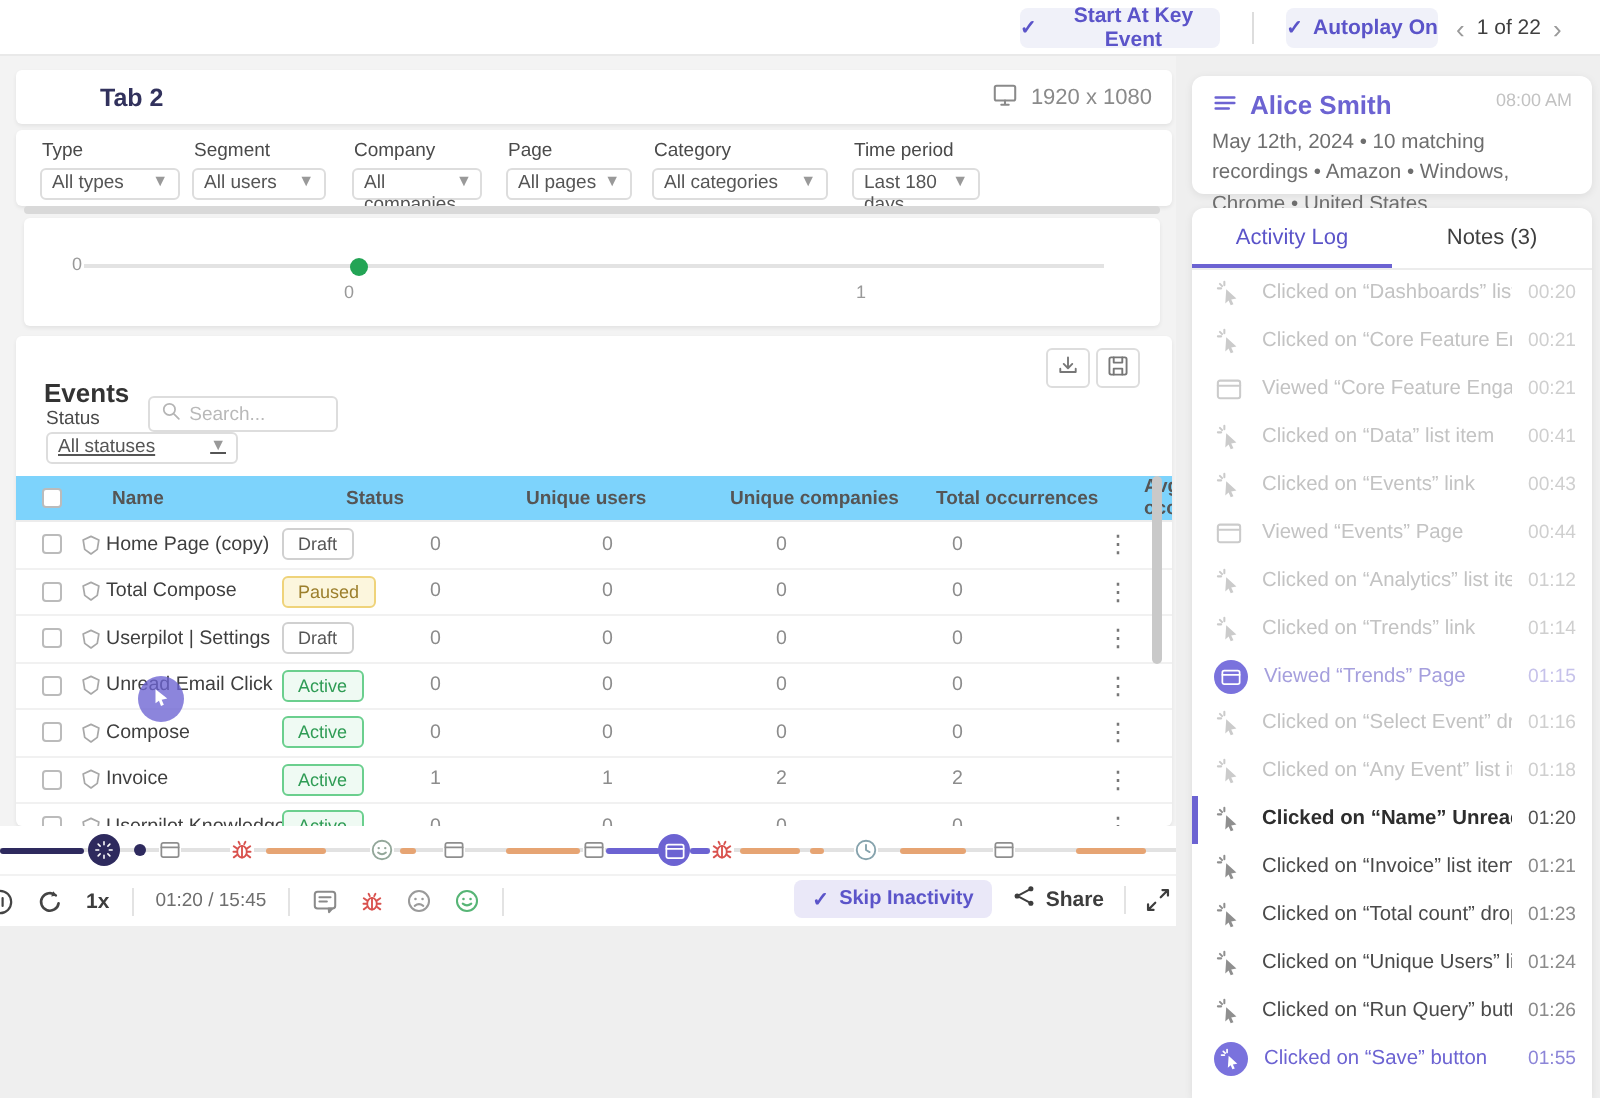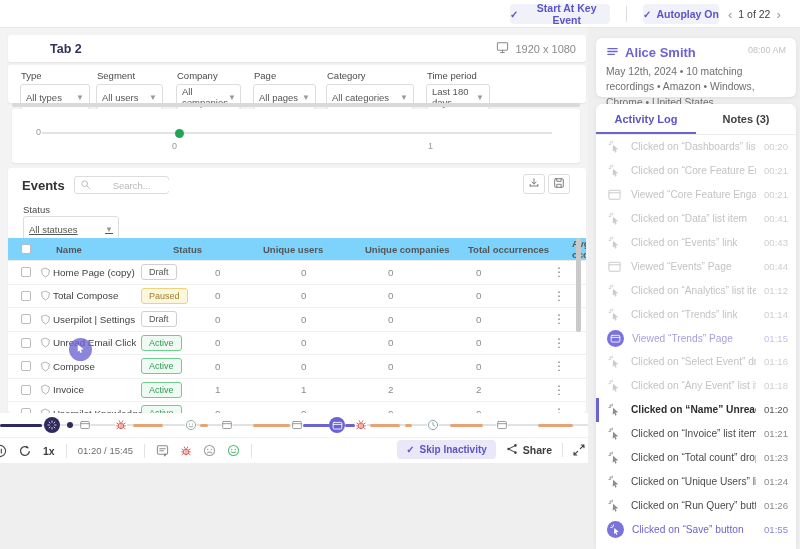--- a/index.html
+++ b/index.html
@@ -20,36 +20,36 @@
   
   .viewer { left:0; top:28px; width:588px; height:435px; background:#f3f3f3; }
   .card { position:absolute; background:#fff; border-radius:3px; box-shadow:0 1px 2px rgba(0,0,0,.07); }
   .tab2bar { left:8px; top:7px; width:578px; height:27px; display:flex; align-items:center; justify-content:space-between; padding:0 10px 0 42px; }
   .tab2bar .t { color:#32325d; font-weight:700; font-size:12.5px; }
   .res { display:flex; align-items:center; gap:6px; color:#8a8a8a; font-size:11px; }
 
   .filters { left:8px; top:37px; width:578px; height:38px; }
   .filt { position:absolute; top:0; }
   .filt .fl { font-size:9.5px; color:#4a4a4a; margin:5px 0 3px 1px; }
-  .fselect { height:16px; border:1px solid #ddd; border-radius:3px; background:#fff; display:flex; align-items:center;
-             justify-content:space-between; padding:12px 5px; font-size:9.5px; color:#555; cursor:pointer; }
+  .fselect { height:16px; border:1px solid #ddd; border-radius:3px; background:#fff; display:flex; 
+             justify-content:space-between; padding:1px 5px; font-size:9.5px; color:#555; cursor:pointer; }
   .caret { color:#999; font-size:8px; }
 
   .hscroll { left:12px; top:75px; width:568px; height:4px; background:#d9d9d9; border-radius:2px; position:absolute; }
 
   .chartcard { left:12px; top:81px; width:568px; height:54px; }
   .chartline { position:absolute; left:30px; top:23px; width:510px; height:2px; background:#e3e3e3; }
   .axis0 { position:absolute; left:24px; top:18px; font-size:9px; color:#999; }
   .cpt { position:absolute; width:9px; height:9px; border-radius:50%; top:19.5px; }
   .ctick { position:absolute; top:32px; font-size:9px; color:#999; }
 
   .events { left:8px; top:140px; width:578px; height:245px; overflow:hidden; }
   .ev-head { position:absolute; left:14px; top:8px; display:flex; align-items:center; gap:9px; }
   .ev-title { font-size:13px; font-weight:700; color:#333; }
-  .searchbox { width:95px; height:18px; border:1px solid #ddd; border-radius:3px; display:flex; align-items:center; gap:22px; padding:0 5px; color:#b5b5b5; }
+  .searchbox { width:95px; height:18px; border:1px solid #ddd; border-radius:3px; display:flex; align-items:center; gap:4px; padding:0 5px; color:#b5b5b5;margin-top:22px; }
   .searchbox input { border:none; outline:none; width:64px; font-size:9.5px; font-family:inherit; color:#555; }
   .searchbox input::placeholder { color:#b9b9b9; }
   .iconbtn { position:absolute; top:6px; width:22px; height:20px; border:1px solid #ddd; border-radius:3px; background:#fff;
              display:flex; align-items:center; justify-content:center; color:#777; cursor:pointer; }
   .statuslbl { position:absolute; left:15px; top:36px; font-size:9.5px; color:#4a4a4a; }
   .statussel { position:absolute; left:15px; top:48px; width:96px;text-decoration:underline; }
 
   .tbl { position:absolute; left:0; top:70px; width:578px; }
   .trow { display:grid; grid-template-columns:19px 101px 74px 86px 87px 88px 63px 40px; align-items:center; height:23.5px;
           padding-left:13px; border-bottom:1px solid #f1f1f1; }
@@ -90,21 +90,21 @@
   .pcard { position:absolute; background:#fff; border-radius:6px; box-shadow:0 1px 4px rgba(0,0,0,.08); }
   .phead { left:596px; top:38px; width:200px; height:59px; padding:7px 10px 0 10px; }
   .phrow { display:flex; align-items:flex-start; }
   .uname { color:#6c63d2; font-weight:700; font-size:13px; margin-left:6px; flex:1; }
   .burger { color:#6c63d2; font-size:13px; }
   .sesstime { color:#c2c2c2; font-size:9px; }
   .meta { color:#6e6e6e; font-size:10.3px; line-height:1.5; margin-top:3px; }
 
   .pbody { left:596px; top:104px; width:200px; height:445px; border-radius:6px 6px 0 0; overflow:hidden; }
   .tabs { display:flex; height:31px; border-bottom:1px solid #ececec; }
-  .tab { flex:1; display:flex; align-items:center; justify-content:center; font-size:11px; font-weight:700; color:#3f3f3f; cursor:pointer; position:relative; }
+  .tab { flex:1; display:flex; align-items:center; justify-content:center; font-size:11px; font-weight:400; color:#3f3f3f; cursor:pointer; position:relative; }
   .tab.active { color:#5b54c9; }
   .tab.active::after { content:""; position:absolute; left:0; right:0; bottom:0; height:2.5px; background:#6c63d2; }
 
   .actlist { }
   .act-item { display:flex; align-items:center; height:23.9px; padding:0 8px 0 12px; gap:8px; cursor:pointer; }
   .act-icon { width:15px; line-height:0; flex:none; color:#8f8f8f; }
   .act-label { flex:1; font-size:10.2px; color:#4a4a4a; white-space:nowrap; overflow:hidden; }
   .act-time { font-size:9.6px; color:#8b8b8b; flex:none; }
   .act-item.past .act-icon { color:#cbcbcb; }
   .act-item.past .act-label { color:#c3c3c3; }

